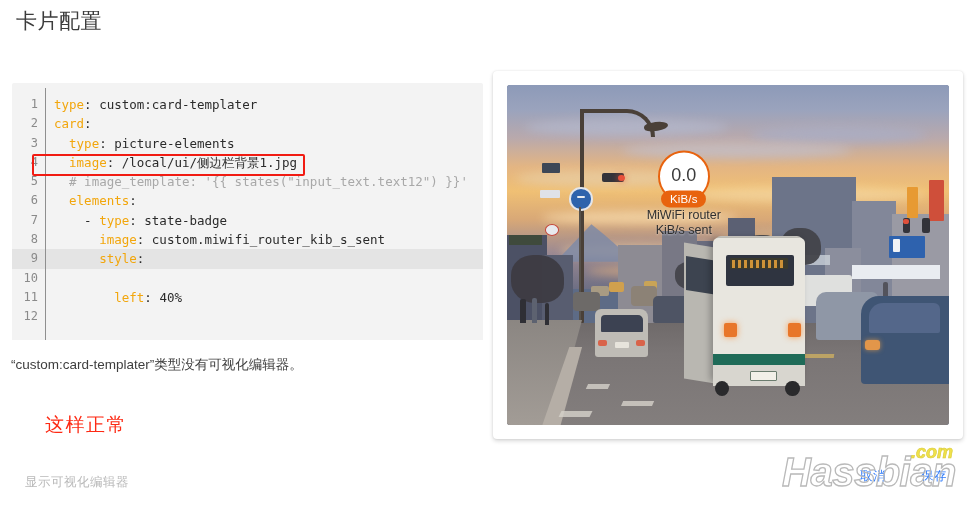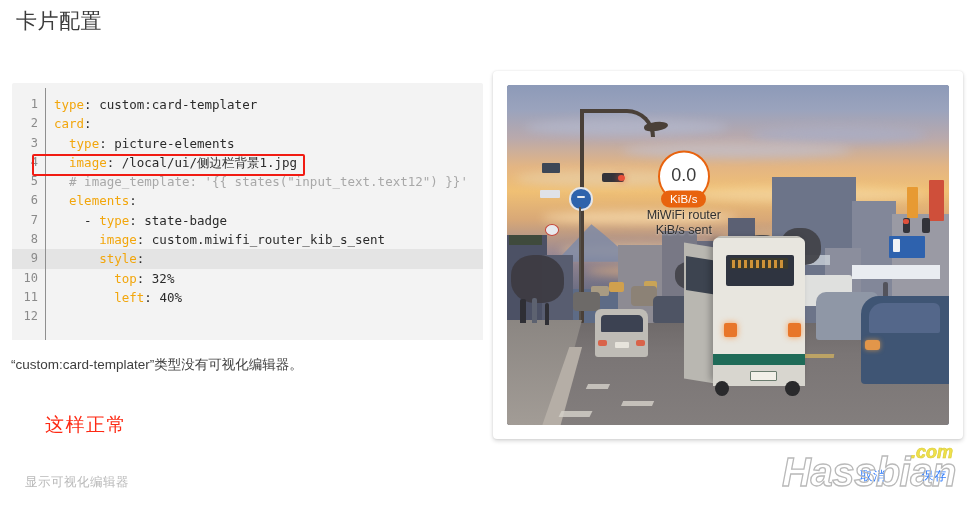--- a/index.html
+++ b/index.html
@@ -843,21 +843,20 @@
       <div class="code-row">
         <span class="ln">8</span>
         <span class="code-text"><span class="tok-dash">      </span><span class="tok-key">image</span><span class="tok-val">: custom.miwifi_router_kib_s_sent</span></span>
       </div>
       <div class="code-row active">
         <span class="ln">9</span>
         <span class="code-text"><span class="tok-dash">      </span><span class="tok-key">style</span><span class="tok-val">:</span></span>
       </div>
       <div class="code-row">
         <span class="ln">10</span>
-        <span class="code-text"><span class="tok-dash">        </span><span class="tok-key">top</span><span class="tok-val">: 32%</span></span>
       </div>
       <div class="code-row">
         <span class="ln">11</span>
         <span class="code-text"><span class="tok-dash">        </span><span class="tok-key">left</span><span class="tok-val">: 40%</span></span>
       </div>
       <div class="code-row">
         <span class="ln">12</span>
         <span class="code-text"></span>
       </div>
     </div>

